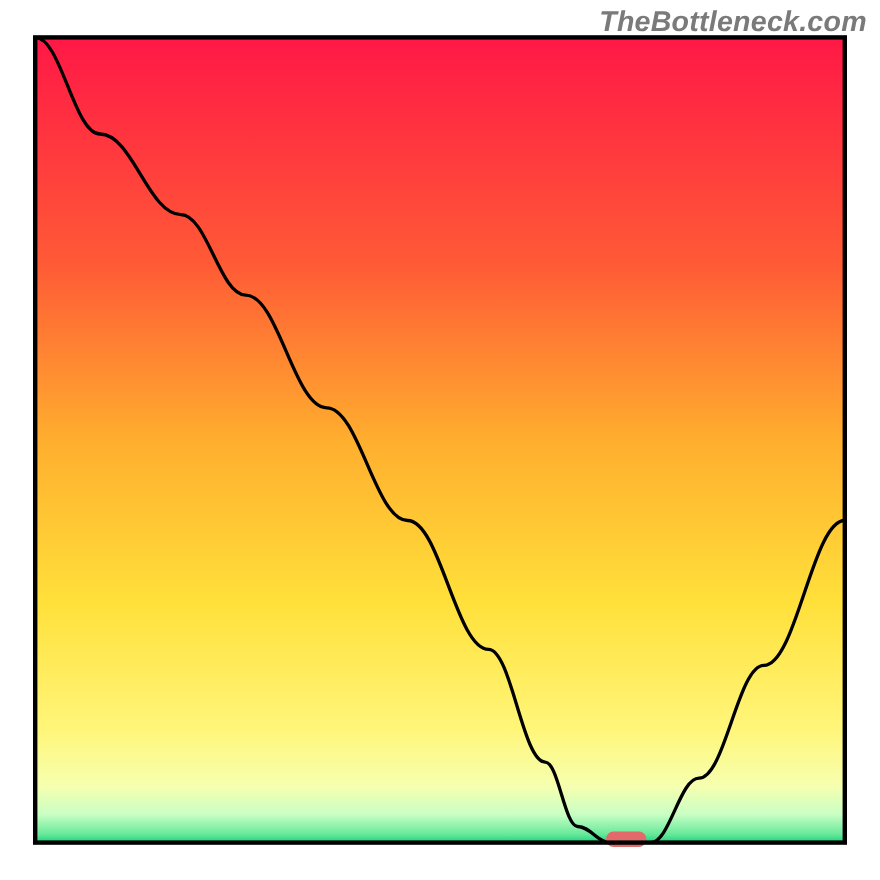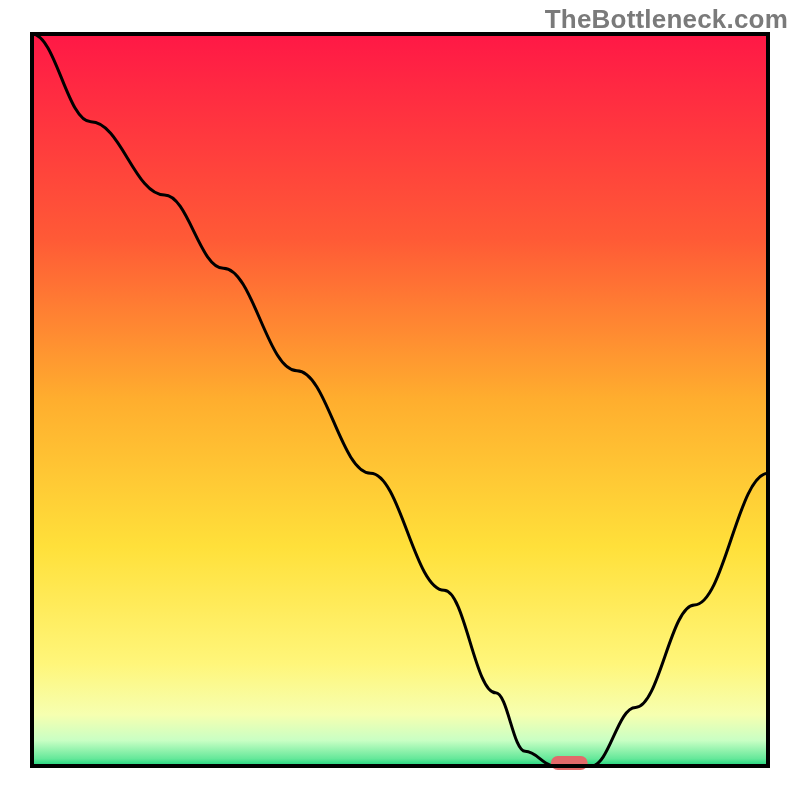--- a/index.html
+++ b/index.html
@@ -10,20 +10,21 @@
     background: #ffffff;
     overflow: hidden;
   }
   .frame {
     position: absolute;
     left: 0;
     top: 0;
     width: 800px;
     height: 592px;
     box-sizing: border-box;
+    font-style: italic;
   }
   .watermark {
     position: absolute;
     top: 4px;
     right: 12px;
     font-family: Arial, Helvetica, sans-serif;
     font-size: 26px;
     font-weight: 600;
     color: #7a7a7a;
     letter-spacing: 0.2px;

